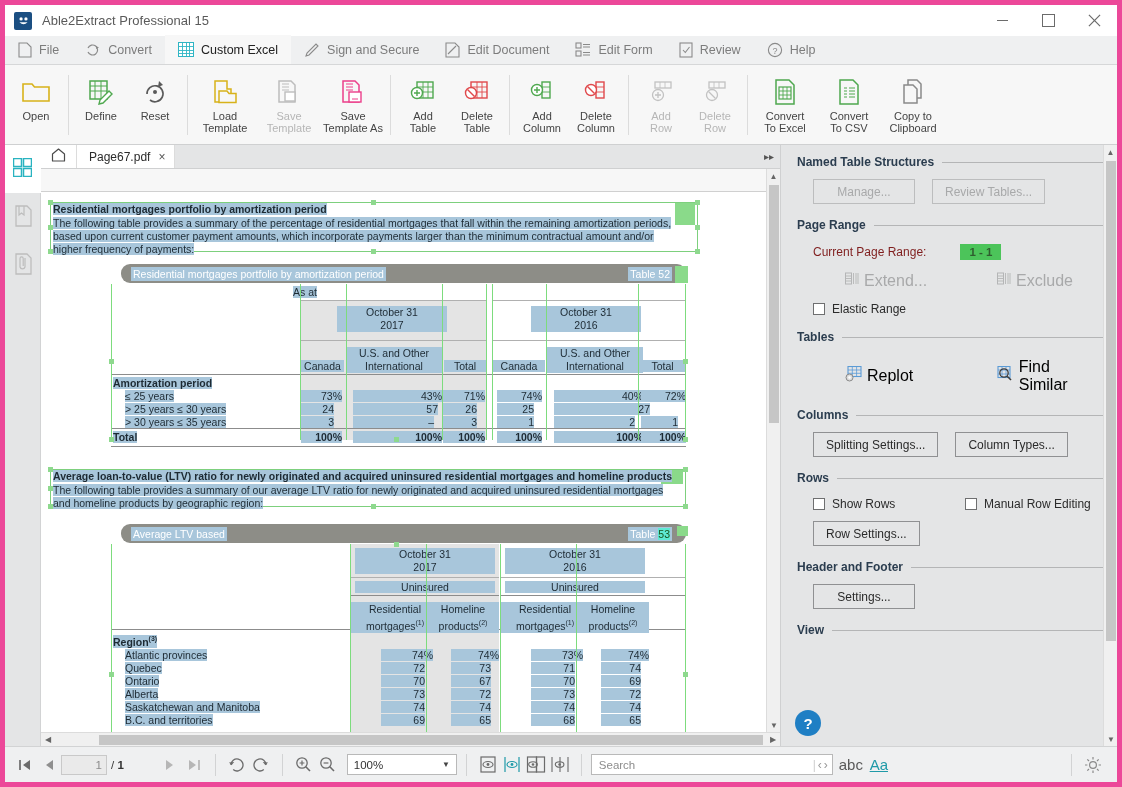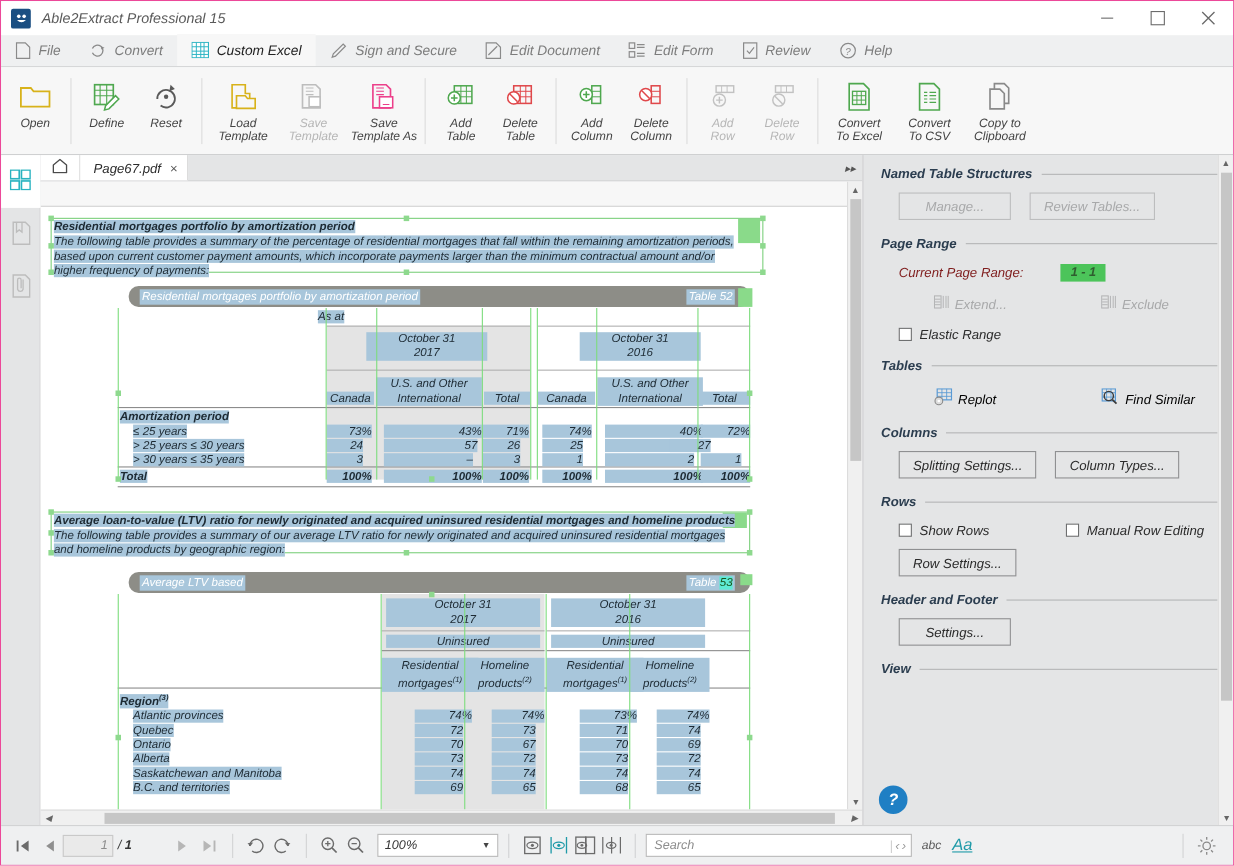--- a/index.html
+++ b/index.html
@@ -6,23 +6,23 @@
   html,body { width:1122px; height:787px; overflow:hidden; }
   body {
     font-family: "Liberation Sans", sans-serif;
     font-size: 12px;
     color: #2b2b2b;
     background: #ffffff;
     -webkit-font-smoothing: antialiased;
   }
   .app {
     width:1122px; height:787px; position:relative;
-    border:1px solid #ec4899;
+    border:5px solid #ec4899;
     background:#eff0f1;
-    display:flex; flex-direction:column;font-style:italic;
+    display:flex; flex-direction:column;
   }
 
   
   .titlebar {
     height:31px; background:#ffffff; display:flex; align-items:center;
     flex:0 0 31px; position:relative;
   }
   .app-logo {
     width:18px; height:18px; margin-left:9px; background:#1b4f82;
     border-radius:2px; display:flex; align-items:center; justify-content:center;
@@ -153,21 +153,21 @@
   .sect.tight { margin-top:14px; }
   .btnrow { display:flex; gap:17px; margin:10px 0 0 16px; }
   .pbtn {
     height:25px; min-width:102px; padding:0 12px; background:#e4e5e6; border:1px solid #8f9092;
     font-size:12px; color:#2b2b2b; display:flex; align-items:center; justify-content:center;
   }
   .pbtn.disabled { color:#a8a9aa; border-color:#bcbdbe; }
   .rowline { display:flex; align-items:center; margin:12px 0 0 16px; }
   .lblgray { font-size:12px; color:#7f1d1d; }
   .greenbadge { background:#4cc45a; color:#2f5d2f; font-weight:bold; font-size:11.5px; padding:2px 9px; margin-left:34px; }
-  .iconlink { display:flex; align-items:center; gap:5px; font-size:12px; color:#a8a9aa;padding-left:32px; }
+  .iconlink { display:flex; align-items:center; gap:5px; font-size:16px; color:#a8a9aa;padding-left:32px; }
   .iconlink.en { color:#000000; }
   .cbrow { display:flex; align-items:center; gap:7px; font-size:12px; color:#2b2b2b; }
   .cbox { width:12px; height:12px; border:1px solid #6e6f70; background:#fff; display:inline-block; }
   .rphelp { position:absolute; left:14px; bottom:10px; }
   .helpcircle {
     width:26px; height:26px; border-radius:50%; background:#1f7fc4; color:#fff;
     display:flex; align-items:center; justify-content:center; font-weight:bold; font-size:15px;
   }
   .rpsb { width:14px; background:#f0f0f0; border-left:1px solid #dcdcdc; position:relative; flex:0 0 14px; }
   .rpsb .thumb { position:absolute; left:2px; width:10px; top:16px; height:480px; background:#c6c6c6; }
@@ -189,21 +189,21 @@
   .zoomsel {
     width:110px; height:21px; border:1px solid #b9b9b9; background:#fff; font-size:11.5px;
     display:flex; align-items:center; padding:0 6px; position:relative; color:#333;
   }
   .zoomsel .caret { margin-left:auto; font-size:8px; color:#444; }
   .searchbox {
     width:242px; height:21px; border:1px solid #b9b9b9; background:#fff; display:flex;
     align-items:center; padding:0 4px 0 7px; font-size:11.5px; color:#8d8d8d;
   }
   .searchbox .navs { margin-left:auto; display:flex; align-items:center; gap:2px; color:#9a9a9a; font-size:12px; }
-  .abcbtn { font-size:11px; color:#5a5a5a; border:1px solid transparent; padding:1px 2px; }
+  .abcbtn { font-size:15px; color:#5a5a5a; border:1px solid transparent; padding:1px 2px; }
   .aabtn { font-size:15px; color:#1f9aa8; text-decoration:underline; padding:0 3px; }
 </style>
 </head>
 <body>
 
 <div class="app">
 
   <div class="titlebar">
     <div class="app-logo">
       <svg width="13" height="13" viewBox="0 0 16 16">

